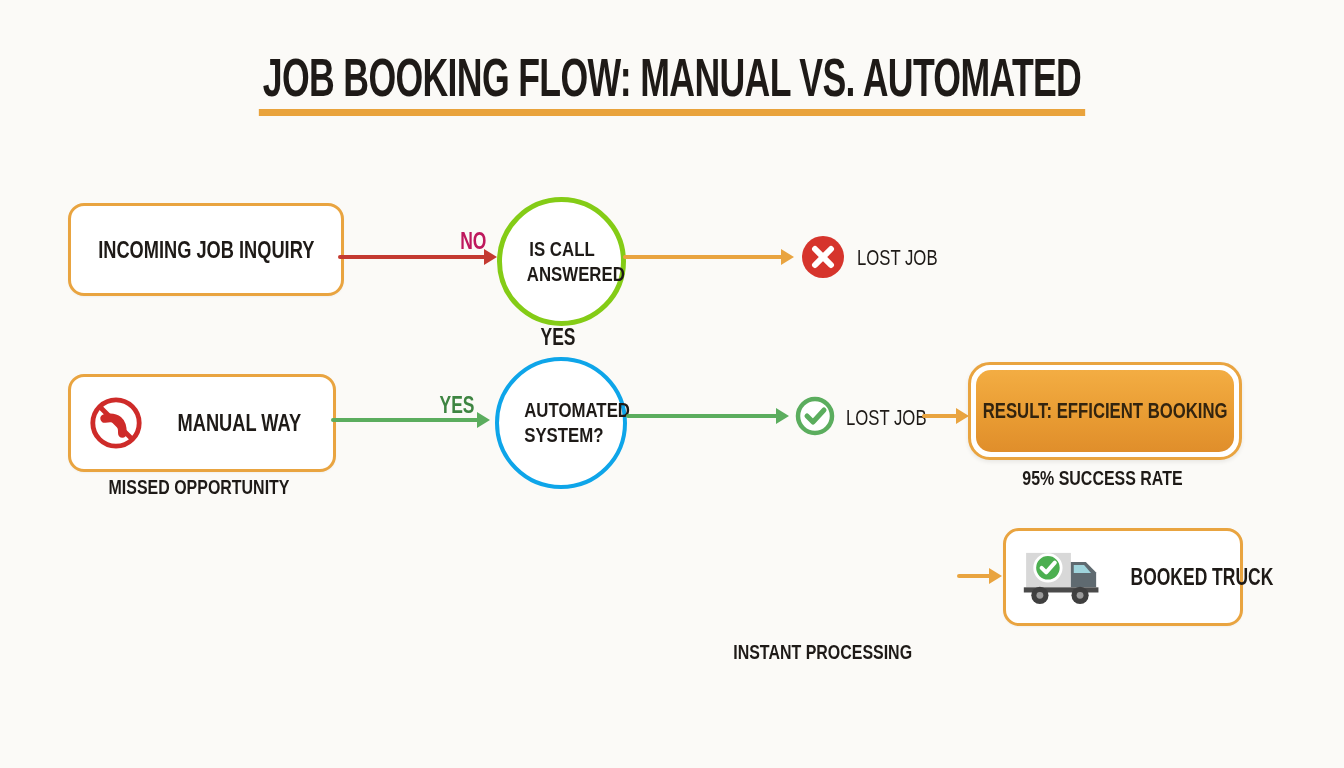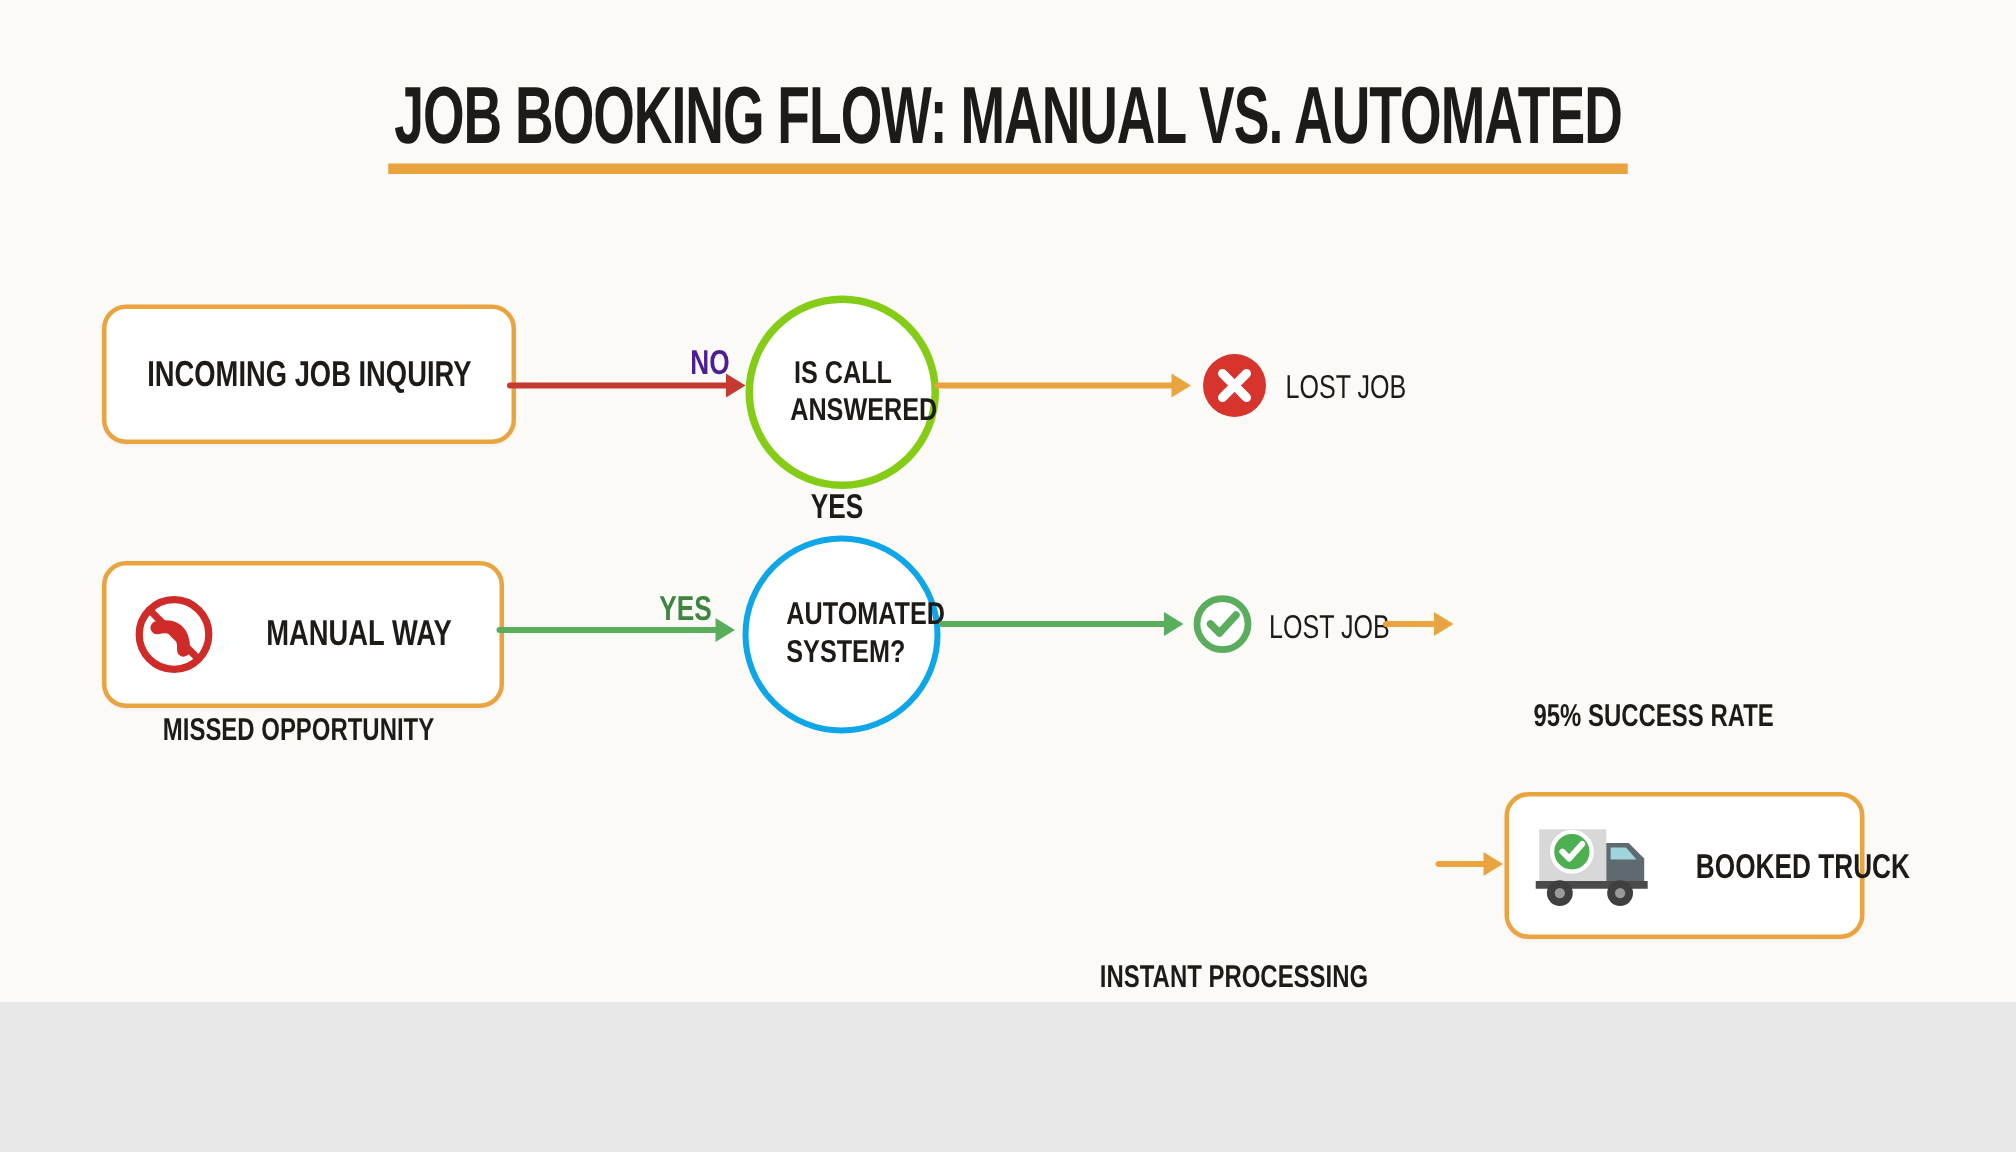--- a/index.html
+++ b/index.html
@@ -1,17 +1,17 @@
 <!DOCTYPE html>
 <html><head>
 <meta charset="utf-8">
 <style>
   html,body{margin:0;padding:0;background:#e8e8e8;}
   #canvas{
-    position:relative;width:1344px;height:668px;margin:0 auto;
+    position:relative;width:1344px;height:768px;margin:0 auto;
     background:#fbfaf7;overflow:hidden;
     font-family:"Liberation Sans",sans-serif;color:#1e1a17;
   }
   .abs{position:absolute;}
   .cond{display:inline-block;transform:scaleX(0.76);transform-origin:center;white-space:nowrap;}
   .cond-left{display:inline-block;transform:scaleX(0.76);transform-origin:left center;white-space:nowrap;}
 
   
   .title-wrap{left:0;right:0;top:50px;text-align:center;}
   .title-inner{display:inline-block;transform:scaleX(0.66);transform-origin:center;}
@@ -41,21 +41,21 @@
   .arrow{height:4px;border-radius:2px;}
   .arrow::after{
     content:'';position:absolute;right:-11px;top:50%;transform:translateY(-50%);
     border-top:8px solid transparent;border-bottom:8px solid transparent;border-left:13px solid;
   }
   .arrow-red{background:#c43a31;}   .arrow-red::after{border-left-color:#c43a31;}
   .arrow-green{background:#5bad5e;} .arrow-green::after{border-left-color:#5bad5e;}
   .arrow-orange{background:#e9a440;}.arrow-orange::after{border-left-color:#e9a440;}
 
   .edge-label{font-size:23px;font-weight:700;}
-  .edge-label-red{color:#4c1d95;}
+  .edge-label-red{color:#be185d;}
   .edge-label-green{color:#3e8542;}
   .edge-label-black{color:#1e1a17;}
 
   .caption{font-size:21px;font-weight:700;color:#1e1a17;text-align:center;}
   .outcome-label{font-size:22px;font-weight:400;}
 
   
   .result-outer{
     border:3px solid #e9a440;border-radius:22px;background:#ffffff;padding:5px;
     box-shadow:0 2px 4px rgba(0,0,0,0.08);
@@ -144,20 +144,25 @@
       <circle cx="0" cy="0" r="17" fill="#ffffff" stroke="#5bad5e" stroke-width="4.5"></circle>
       <path d="M -8 0 L -2 6 L 9 -6" fill="none" stroke="#5bad5e" stroke-width="5" stroke-linecap="round" stroke-linejoin="round"></path>
     </svg>
   </div>
   <div class="abs outcome-label" style="left:846px;top:405px;">
     <span class="cond-left">LOST JOB</span>
   </div>
 
   <div class="abs arrow arrow-orange" style="left:922px;top:414px;width:36px;"></div>
 
+  <div class="abs result-outer" style="left:968px;top:362px;width:258px;height:82px;box-sizing:content-box;">
+    <div class="result-inner">
+      <span class="result-text cond">RESULT: EFFICIENT BOOKING</span>
+    </div>
+  </div>
   <div class="abs caption" style="left:968px;top:466px;width:268px;">
     <span class="cond">95% SUCCESS RATE</span>
   </div>
 
   <div class="abs caption" style="left:688px;top:640px;width:269px;">
     <span class="cond">INSTANT PROCESSING</span>
   </div>
 
   <div class="abs arrow arrow-orange" style="left:957px;top:574px;width:34px;"></div>
 

